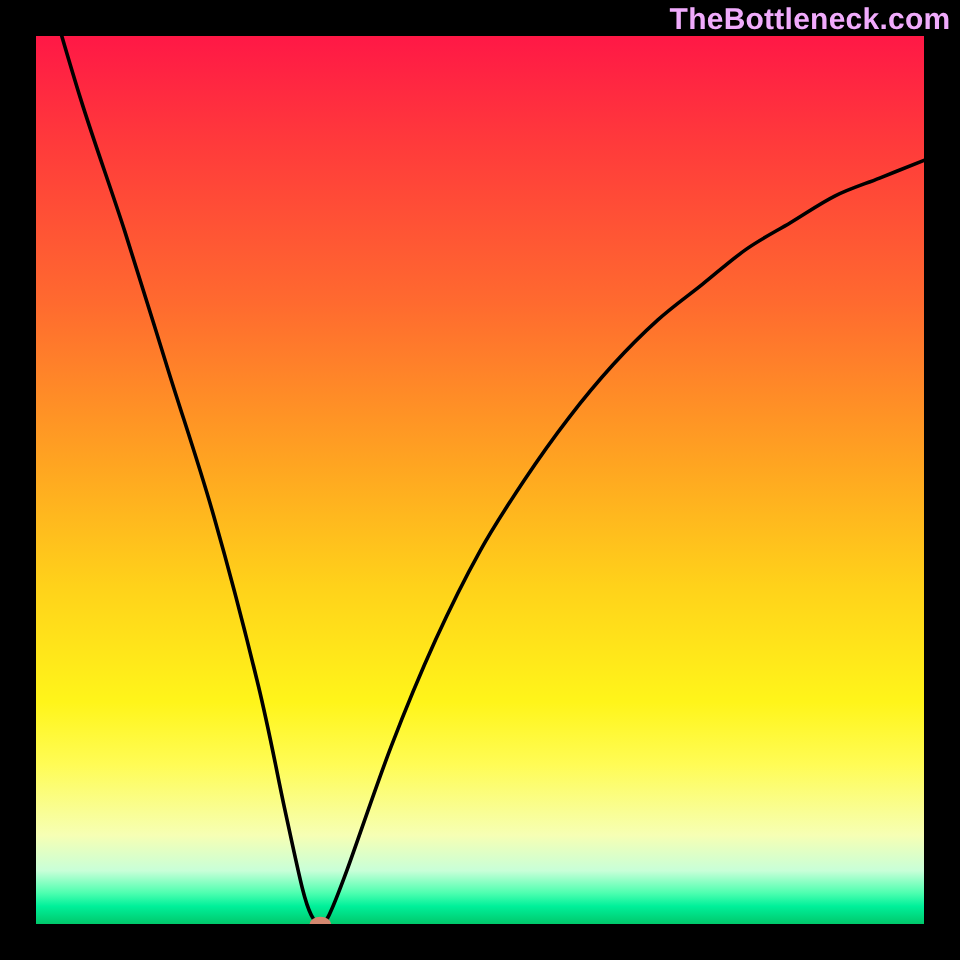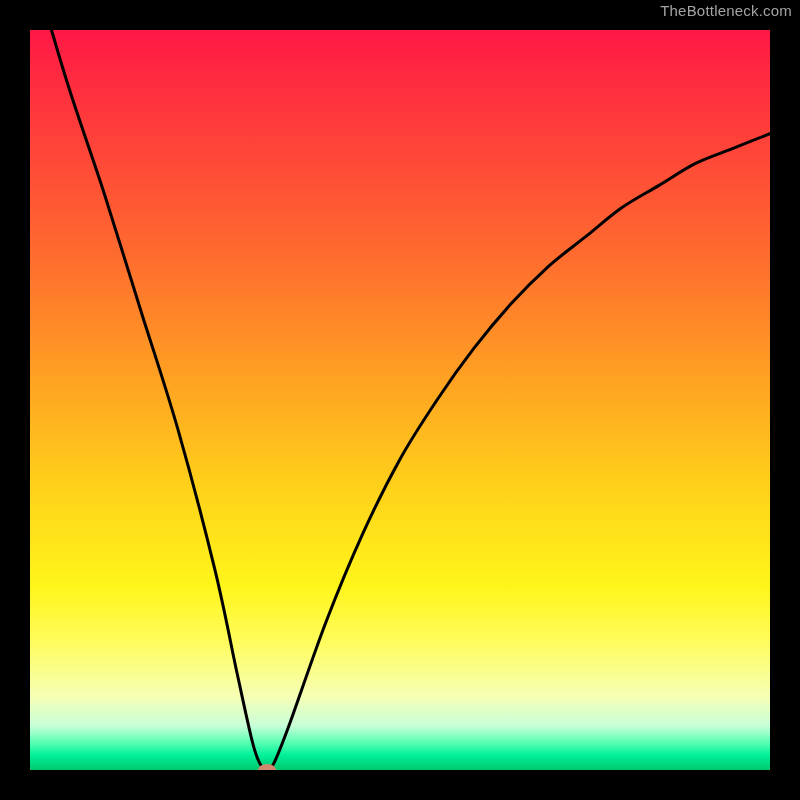--- a/index.html
+++ b/index.html
@@ -14,23 +14,23 @@
   .frame {
     position: relative;
     width: 800px;
     height: 800px;
     background: #000;
   }
   .attribution {
     position: absolute;
     top: 2px;
     right: 8px;
-    color: #a3a3a3;
-    font-size: 15px;
-    font-weight: 400;
+    color: #f0abfc;
+    font-size: 25px;
+    font-weight: 700;
     letter-spacing: 0.2px;
     z-index: 5;
   }
   .plot-area {
     position: absolute;
     left: 30px;
     top: 30px;
     width: 740px;
     height: 740px;
     overflow: hidden;

